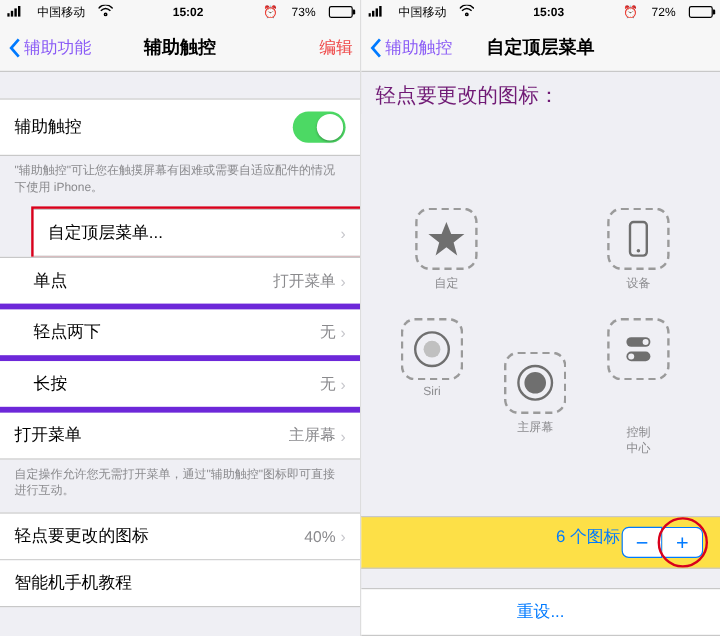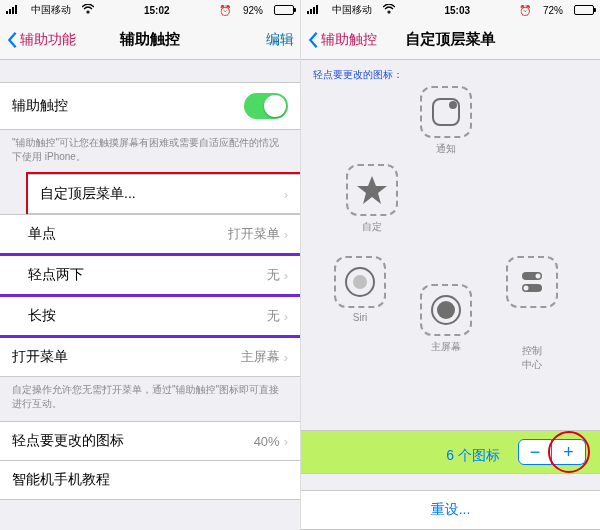--- a/index.html
+++ b/index.html
@@ -11,54 +11,54 @@
   
   .status { height: 20px; background: #f7f7f7; display: flex; align-items: center; justify-content: space-between; padding: 0 6px; font-size: 10px; }
   .status .left, .status .right { display: flex; align-items: center; gap: 11px; }
   .status .center { font-weight: 600; }
   .battery { width: 20px; height: 10px; border: 1px solid #000; border-radius: 2px; position: relative; display: inline-block; }
   .battery::after { content: ""; position: absolute; right: -3px; top: 2px; width: 2px; height: 4px; background: #000; border-radius: 0 1px 1px 0; }
   .battery .fill { background: #000; height: 100%; }
 
   
   .nav { height: 40px; background: #f7f7f7; border-bottom: 1px solid #c8c8c8; display: flex; align-items: center; justify-content: space-between; padding: 0 6px; }
-  .nav .back { color: #be185d; display: flex; align-items: center; gap: 2px; font-size: 14px; }
+  .nav .back { color: #8b5cf6; display: flex; align-items: center; gap: 2px; font-size: 14px; }
   .nav .back svg { width: 12px; height: 18px; }
   .nav .title { font-weight: 600; font-size: 15px; position: absolute; left: 50%; transform: translateX(-50%); }
   .navwrap { position: relative; }
-  .nav .edit { color: #0369a1; font-size: 14px; }
+  .nav .edit { color: #ef4444; font-size: 14px; }
 
   
   .spacer { height: 22px; }
   .section-label { padding: 4px 12px 4px; font-size: 11px; color: #8a8a8d; }
   .cell { background: #fff; border-top: 1px solid #c8c8c8; border-bottom: 1px solid #c8c8c8; padding: 10px 12px; display: flex; align-items: center; justify-content: space-between; font-size: 14px; }
   .cell + .cell { border-top: none; }
-  .group .cell:not(:last-child) { border-bottom: 3px solid #6d28d9; padding-left: 28px; }
+  .group .cell:not(:last-child) { border-bottom: 5px solid #6d28d9; padding-left: 28px; }
   .group .cell:last-child { border-bottom: 1px solid #c8c8c8; }
   .group { }
   .cell .value { color: #8a8a8d; display: flex; align-items: center; gap: 4px; font-size: 13px; }
   .chevron { color: #c7c7cc; }
   .footer-text { padding: 6px 12px 10px; font-size: 10px; color: #8a8a8d; line-height: 1.4; }
 
   
   .toggle { width: 44px; height: 26px; background: #4cd964; border-radius: 13px; position: relative; }
   .toggle::after { content: ""; position: absolute; right: 2px; top: 2px; width: 22px; height: 22px; background: #fff; border-radius: 50%; box-shadow: 0 1px 2px rgba(0,0,0,.3); }
 
   
   .red-outline { outline: 2px solid #d9001b; outline-offset: 0; margin-left: 28px; }
 
   
-  .hint { padding: 8px 12px 4px; font-size: 10px; color: #1d4ed8; }
+  .hint { padding: 8px 12px 4px; font-size: 17px; color: #701a75; }
   .grid-area { background: #efeff4; padding: 6px 12px 0; flex: 1; position: relative; }
   .icon-item { position: absolute; display: flex; flex-direction: column; align-items: center; gap: 4px; width: 70px; }
   .icon-box { width: 52px; height: 52px; border: 2px dashed #9a9a9a; border-radius: 12px; display: flex; align-items: center; justify-content: center; background: #efeff4; }
   .icon-label { font-size: 10px; color: #8a8a8d; }
 
   
-  .bottom-row { background: #bef264; border-top: 1px solid #c8c8c8; border-bottom: 1px solid #c8c8c8; display: flex; align-items: flex-end; justify-content: flex-end; gap: 18px; padding: 8px 14px; font-size: 14px; }
+  .bottom-row { background: #fde047; border-top: 1px solid #c8c8c8; border-bottom: 1px solid #c8c8c8; display: flex; align-items: flex-start; justify-content: flex-end; gap: 1px; padding: 8px 14px; font-size: 14px; }
   .count { color: #007aff; }
   .stepper { display: flex; }
   .stepper button { width: 34px; height: 26px; border: 1px solid #007aff; background: #fff; color: #007aff; font-size: 18px; line-height: 1; display: flex; align-items: center; justify-content: center; }
   .stepper button:first-child { border-radius: 6px 0 0 6px; }
   .stepper button:last-child { border-radius: 0 6px 6px 0; border-left: none; }
   .circle-plus { position: relative; }
   .circle-plus::before { content: ""; position: absolute; left: 50%; top: 50%; width: 38px; height: 38px; border: 2px solid #d9001b; border-radius: 50%; transform: translate(-50%, -50%); pointer-events: none; }
 
   .reset-row { background: #fff; border-top: 1px solid #c8c8c8; border-bottom: 1px solid #c8c8c8; text-align: center; padding: 10px 0; color: #007aff; font-size: 14px; margin-top: 16px; }
 
@@ -84,21 +84,21 @@
         <span>中国移动</span>
         <span>
           <svg width="12" height="10" viewBox="0 0 12 10">
               <path d="M6 9 A1 1 0 1 0 6 7 A1 1 0 0 0 6 9 M2 5 Q6 1 10 5 M0 3 Q6 -3 12 3" stroke="#000" fill="none" stroke-width="1.2"></path>
             </svg>
         </span>
       </div>
       <div class="center">15:02</div>
       <div class="right">
         <span>⏰</span>
-        <span>92%</span>
+        <span>73%</span>
         <span class="battery"><span class="fill" style="width:73%"></span></span>
       </div>
     </div>
 
     <div class="nav navwrap">
       <div class="back">
         <svg viewBox="0 0 12 20">
             <polyline points="10,2 3,10 10,18" fill="none" stroke="#007aff" stroke-width="2.5"></polyline>
           </svg>
         <span>辅助功能</span>
@@ -201,36 +201,36 @@
         <span>辅助触控</span>
       </div>
       <div class="title">自定顶层菜单</div>
       <div></div>
     </div>
 
     <div class="hint">轻点要更改的图标：</div>
 
     <div class="grid-area">
 
-      <div class="icon-item" style="left:110px; top:0px;">
-        <div class="icon-box">
-            <svg class="ico" viewBox="0 0 36 36">
-              <rect x="5" y="5" width="26" height="26" rx="7" fill="none" stroke="#6f6f6f" stroke-width="2"></rect>
-              <circle cx="25" cy="11" r="4" fill="#6f6f6f"></circle>
-            </svg>
-          </div>
-        <div class="icon-label">通知</div>
-      </div>
       <div class="icon-item" style="left:36px; top:78px;">
         <div class="icon-box">
             <svg class="ico" viewBox="0 0 36 36">
               <polygon points="18,4 22,14 33,14 24,21 27,32 18,25 9,32 12,21 3,14 14,14" fill="#6f6f6f"></polygon>
             </svg>
           </div>
         <div class="icon-label">自定</div>
+      </div>
+      <div class="icon-item" style="left:196px; top:78px;">
+        <div class="icon-box">
+            <svg class="ico" viewBox="0 0 36 36">
+              <rect x="11" y="4" width="14" height="28" rx="3" fill="none" stroke="#6f6f6f" stroke-width="2"></rect>
+              <circle cx="18" cy="28" r="1.5" fill="#6f6f6f"></circle>
+            </svg>
+          </div>
+        <div class="icon-label">设备</div>
       </div>
       <div class="icon-item" style="left:24px; top:170px;">
         <div class="icon-box">
             <svg class="ico" viewBox="0 0 36 36">
               <circle cx="18" cy="18" r="14" fill="none" stroke="#6f6f6f" stroke-width="2"></circle>
               <circle cx="18" cy="18" r="7" fill="#c0c0c0"></circle>
             </svg>
           </div>
         <div class="icon-label">Siri</div>
       </div>

